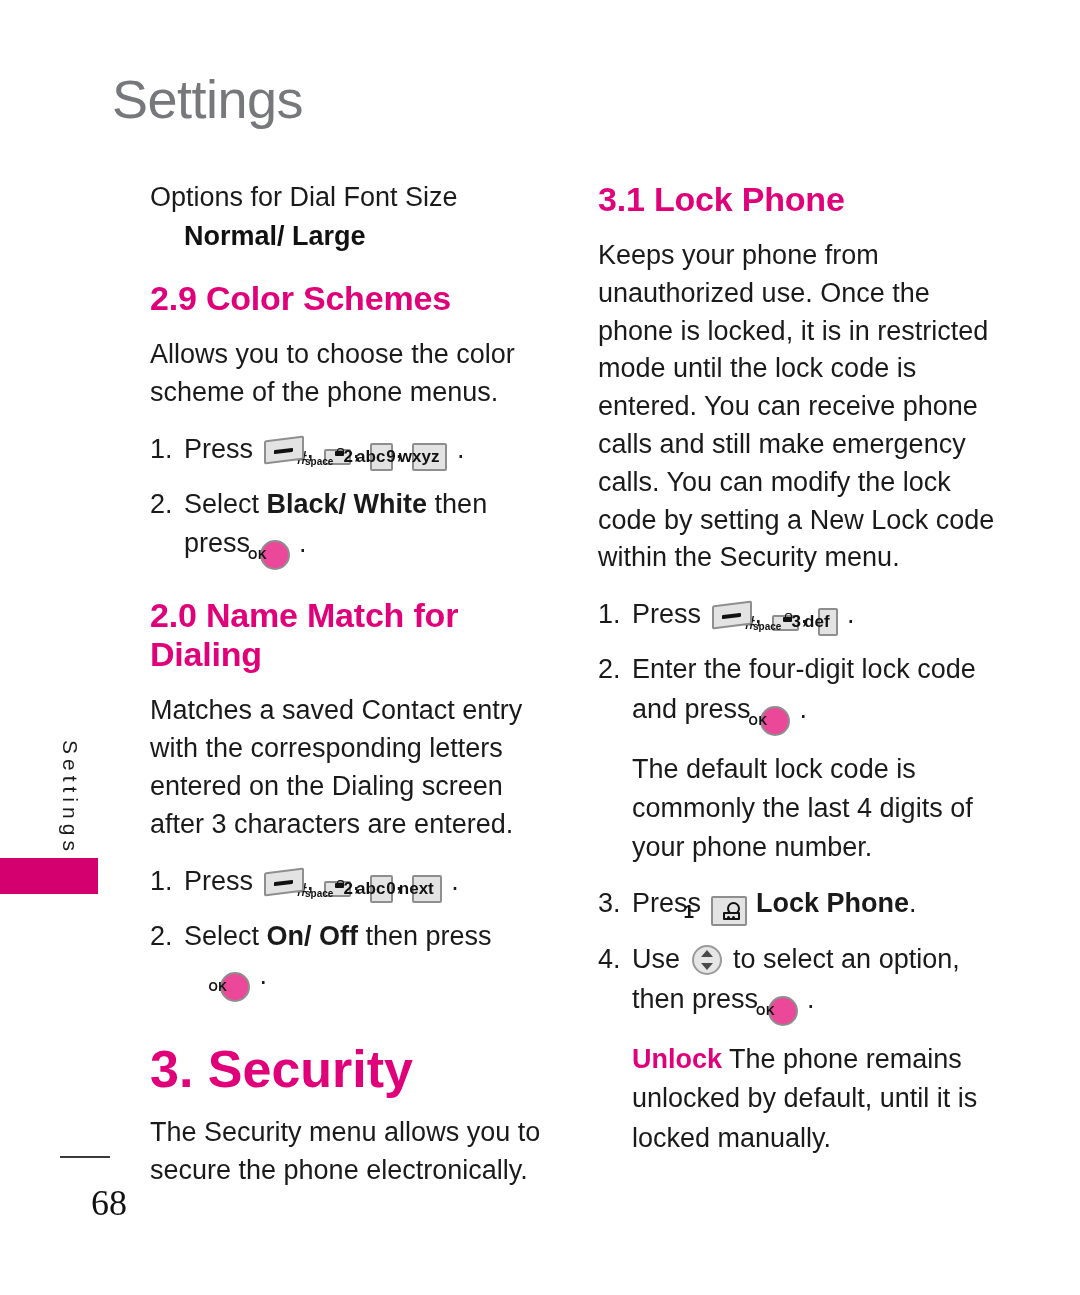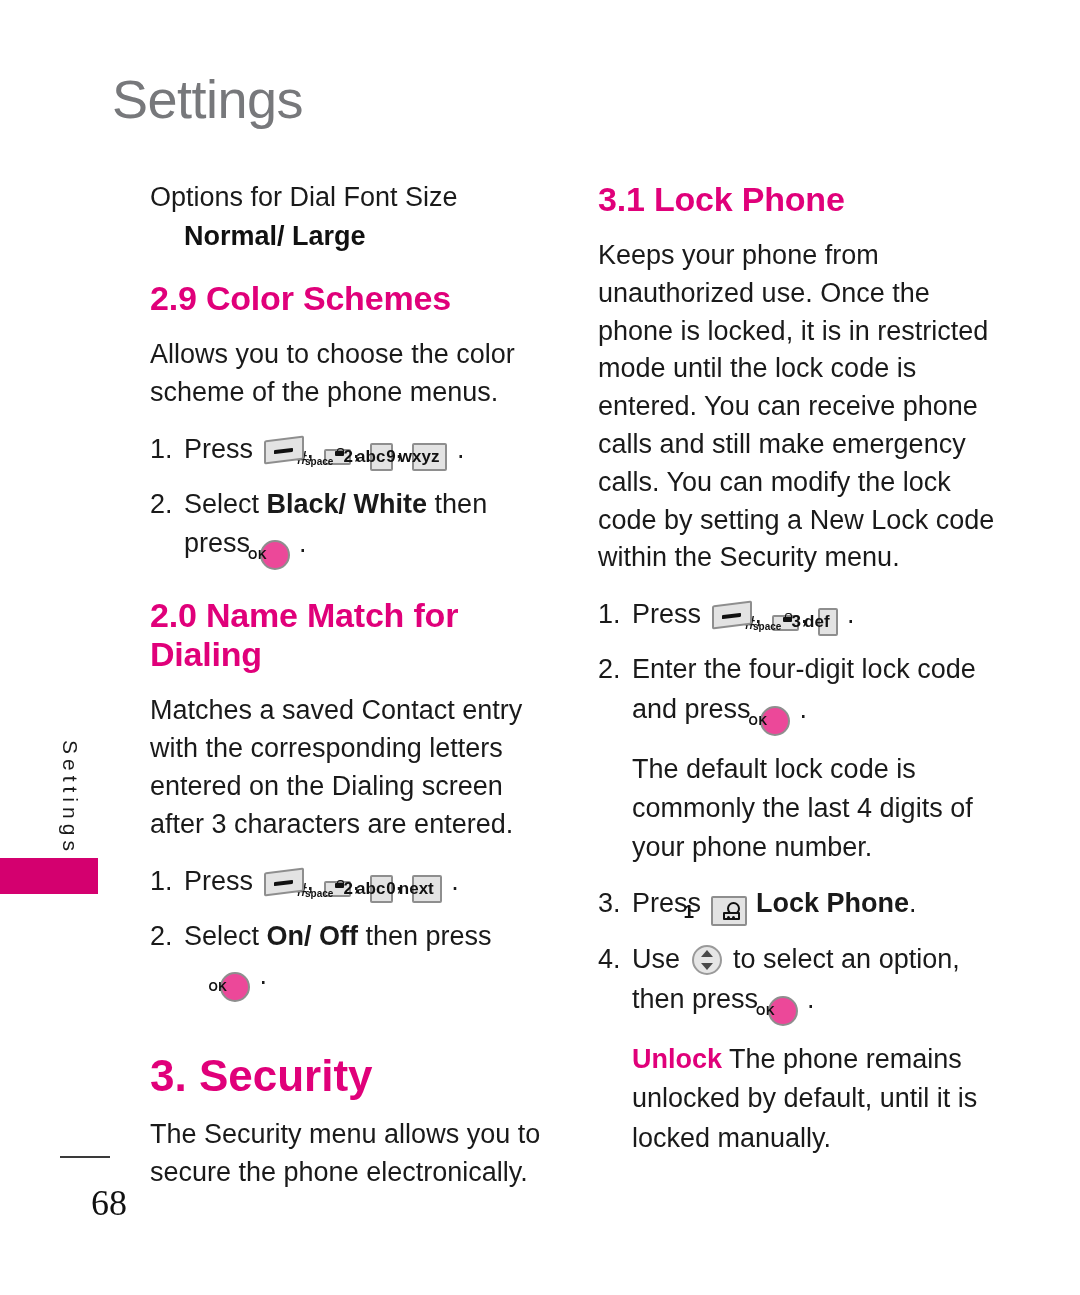--- a/index.html
+++ b/index.html
@@ -104,24 +104,24 @@
   h2.pink-heading {
     font-size: 34px;
     font-weight: 700;
     color: #e0007a;
     margin: 26px 0 18px 0;
     line-height: 1.15;
     letter-spacing: -0.2px;
   }
 
   h1.pink-bigheading {
-    font-size: 44px;
+    font-size: 52px;
     font-weight: bold;
     color: #e0007a;
-    margin: 50px 0 16px 0;
+    margin: 39px 0 16px 0;
     line-height: 1.1;
   }
 
   p.body {
     font-size: 27px;
     line-height: 1.40;
     margin: 0 0 18px 0;
     color: #1a1a1a;
   }
 

